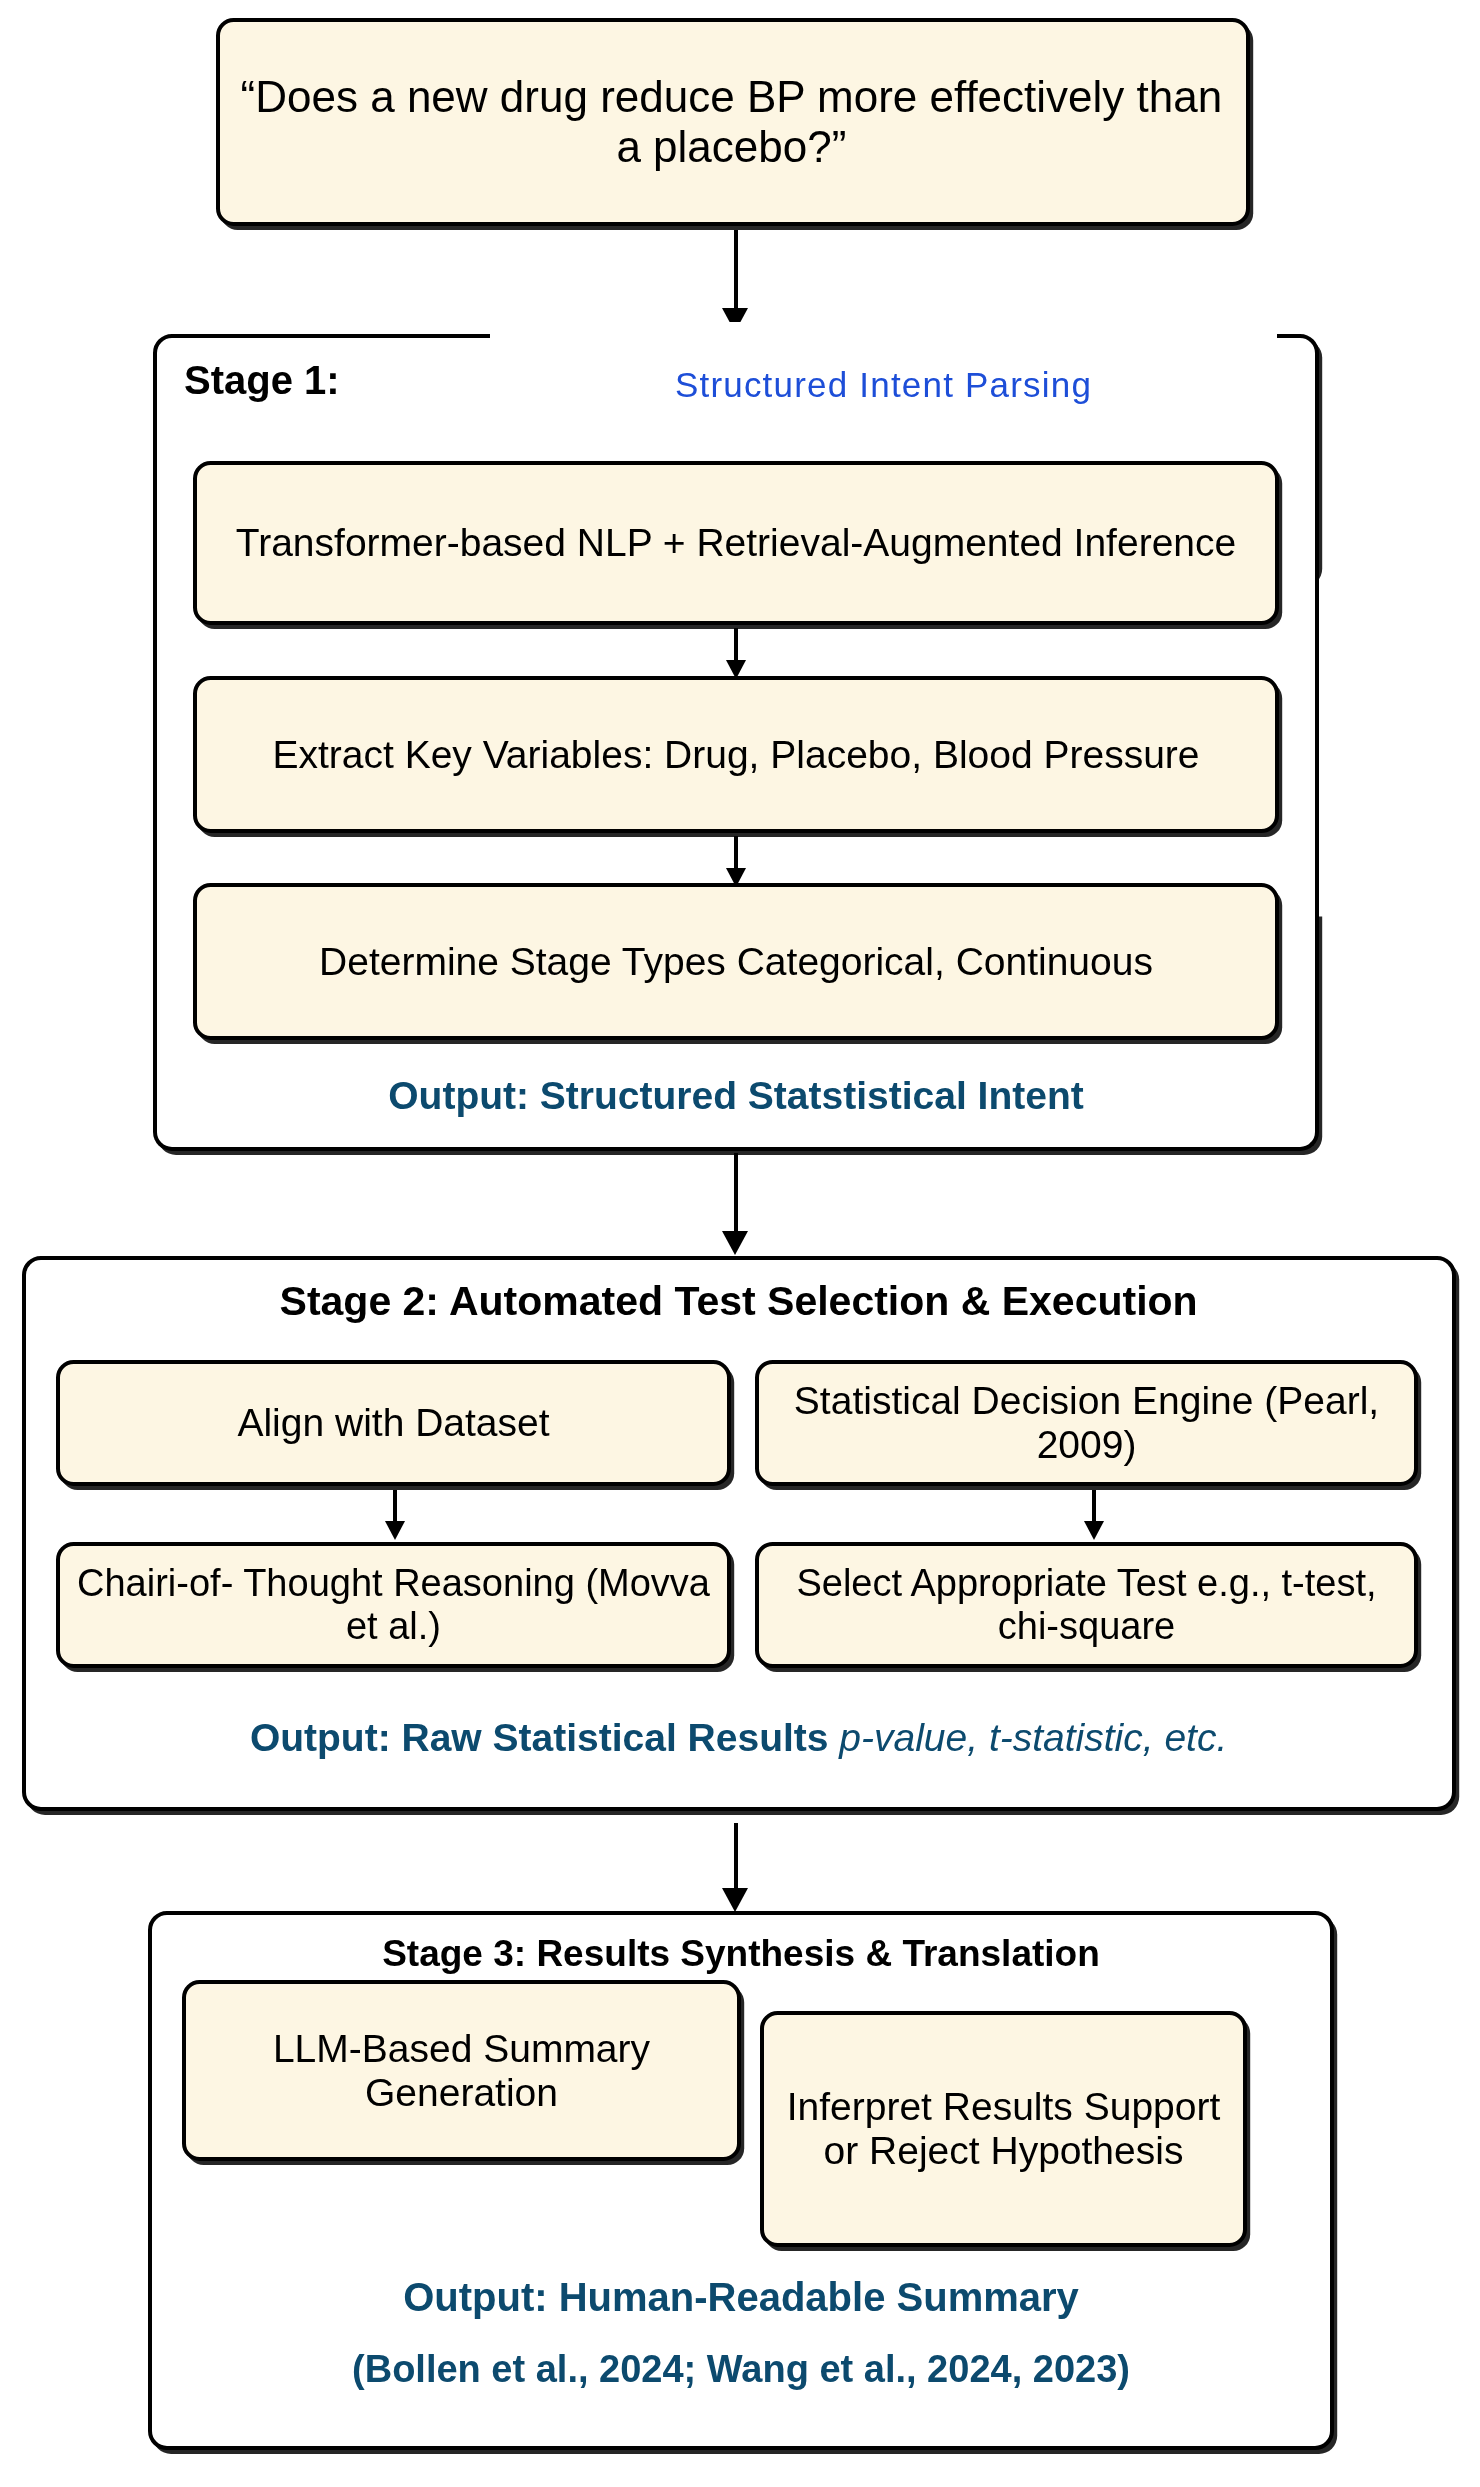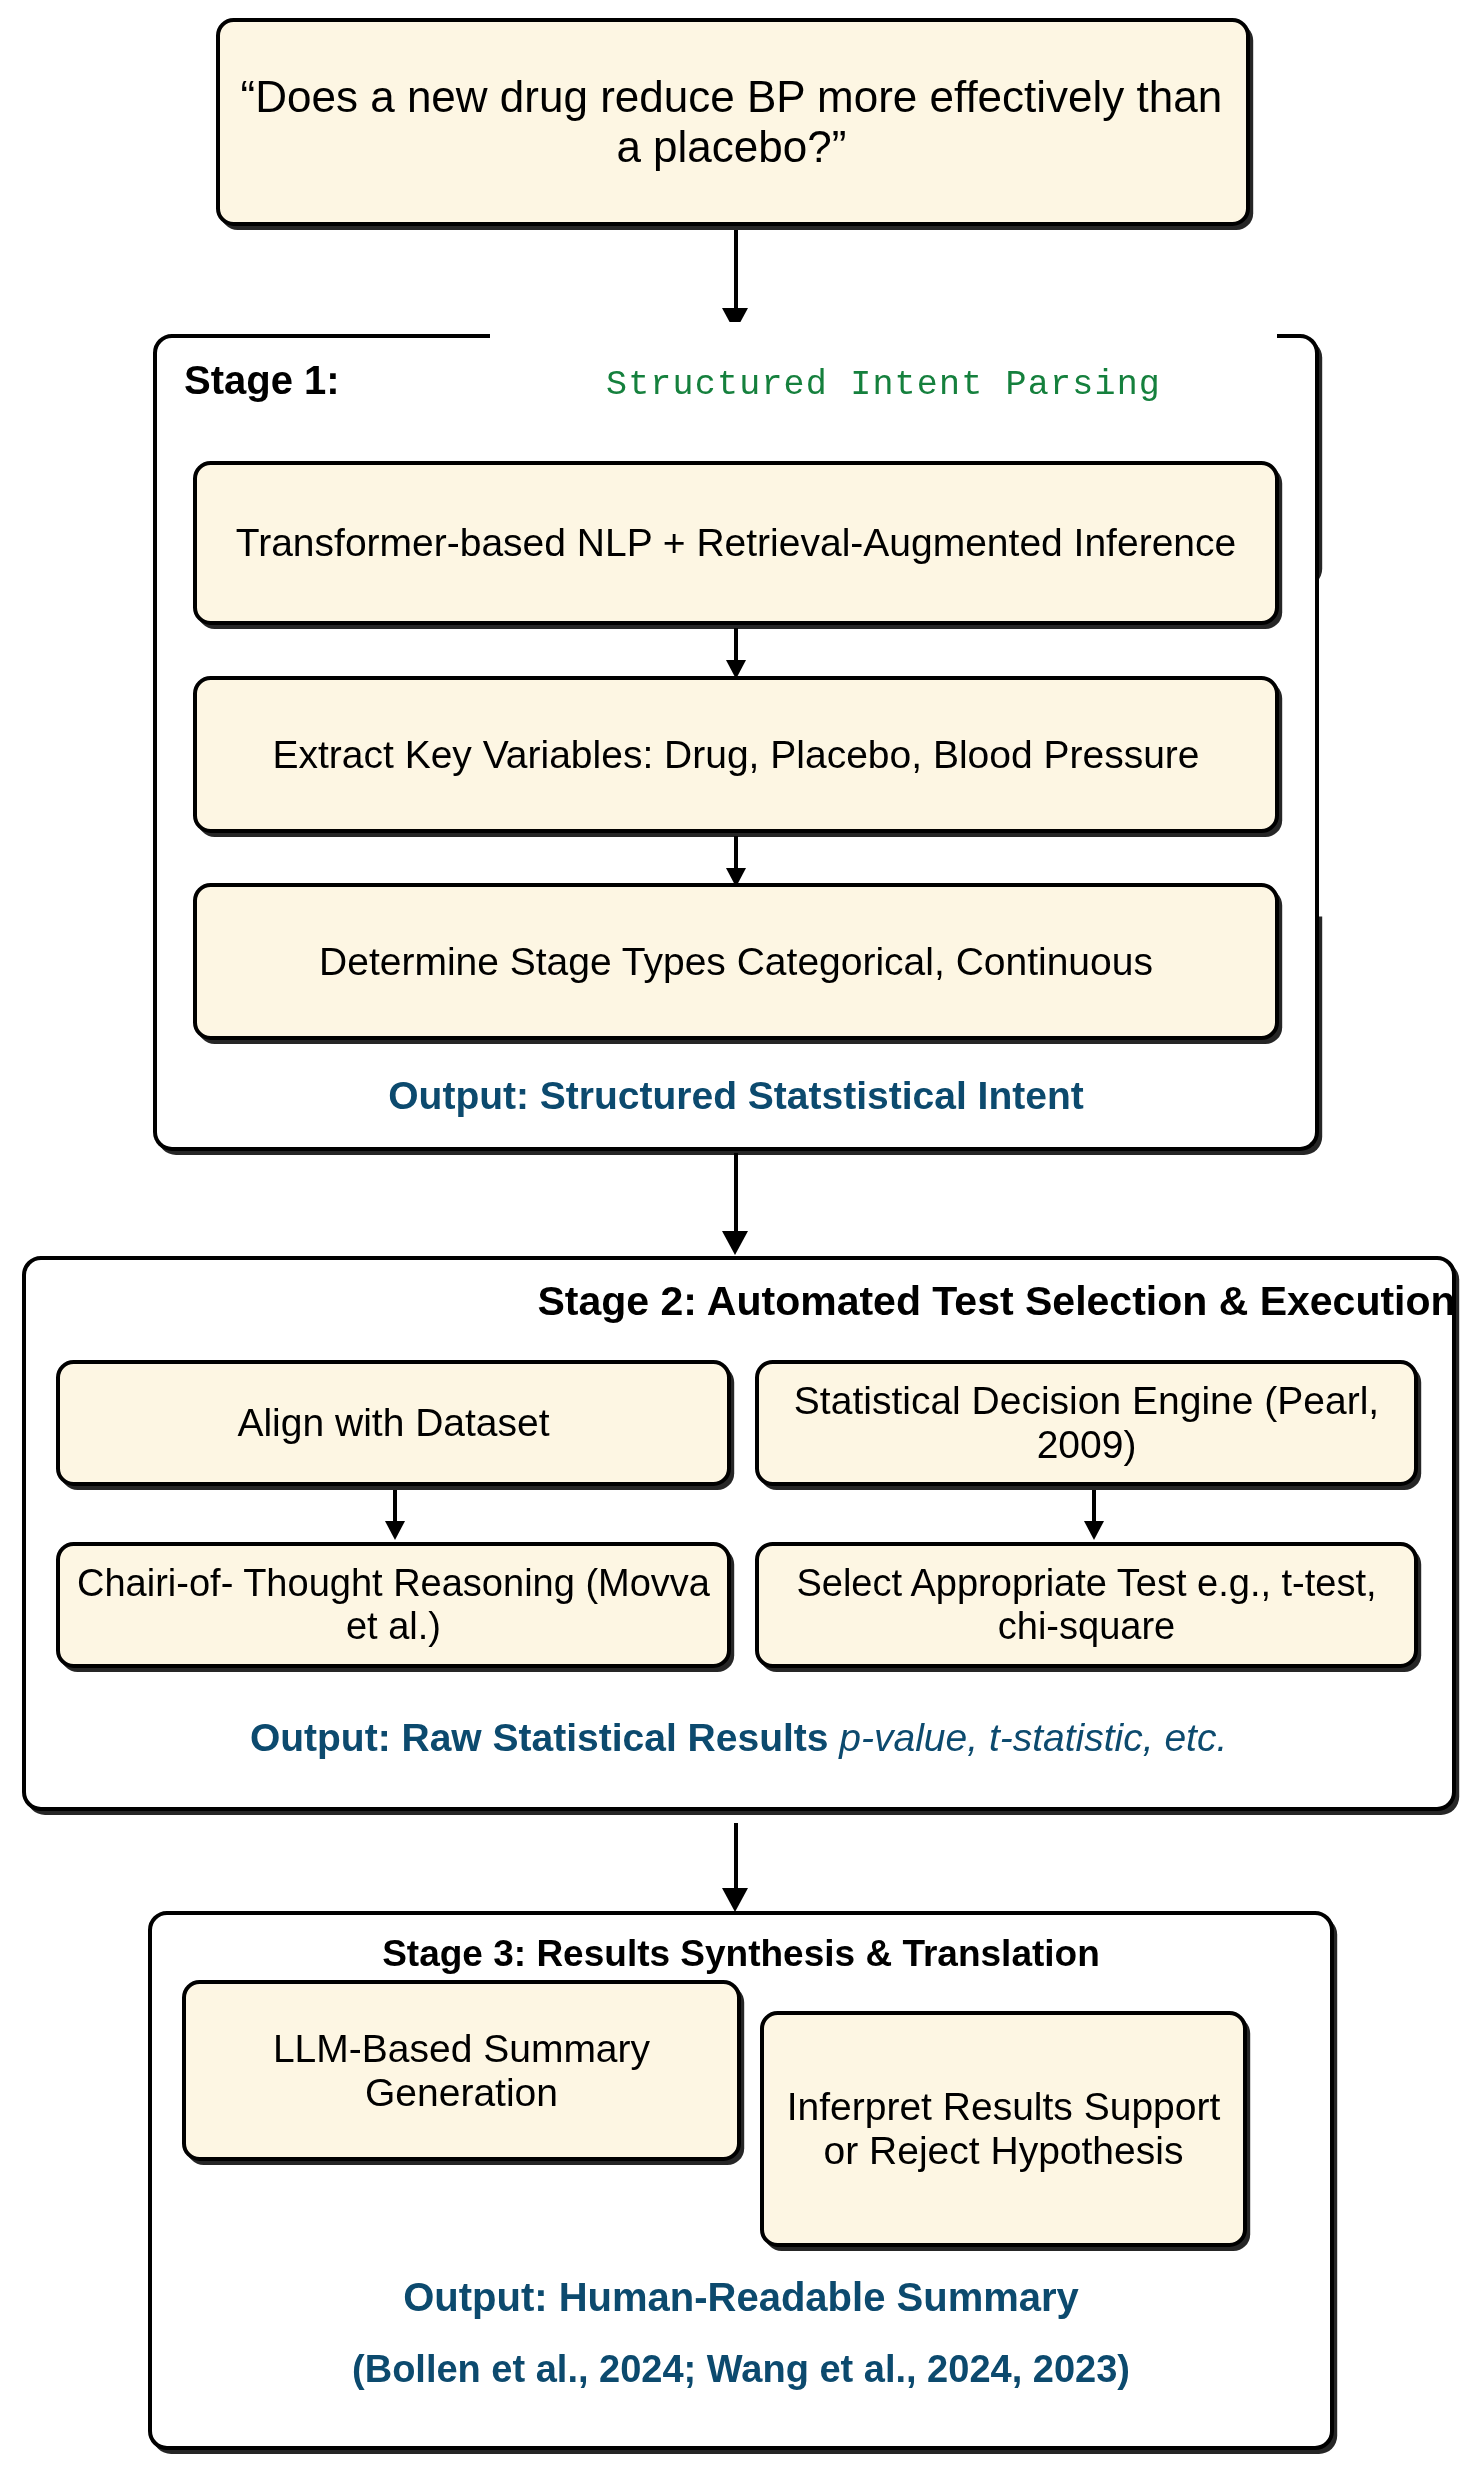--- a/index.html
+++ b/index.html
@@ -94,22 +94,22 @@
     border-top: 19px solid #000;
   }
 
   
   .overlay-patch {
     position: absolute;
     background: #ffffff;
     display: flex;
     align-items: center;
     justify-content: center;
-    color: #15803d;
-    font-family: Liberation Mono, monospace;
+    color: #1d4ed8;
+    font-family: Liberation Sans, sans-serif;
     letter-spacing: 1.2px;
   }
 
   
   #question-box { left: 216px;  top: 17.6px;   width: 1034px; height: 208px; font-size: 44px; padding-left: 8px; }
   #stage1-shell     { left: 153px; top: 334px;  width: 1166px; height: 248px; }
 
   #stage2-container { left: 21.6px;  top: 1256px; width: 1434px; height: 555px; }
   #stage3-container { left: 148px; top: 1911px; width: 1186px; height: 539px; }
 </style>
@@ -163,21 +163,21 @@
 
 <div class="output-line" id="s1-output" style="left:153px; top:1074px; width:1166px; font-size:39px; font-weight:bold;">Output: Structured Statstistical Intent</div>
 
 <div class="arrow" style="left:736px; top:1153px; height:102px;">
   <div class="shaft" style="height:78px;"></div>
   <div class="head"></div>
 </div>
 
 <div class="stage" id="stage2-container"></div>
 
-<div class="stage-title" id="stage2-title" style="left:21.6px; top:1278px; width:1434px; font-size:41px;text-align:right;">Stage 2: Automated Test Selection &amp; Execution</div>
+<div class="stage-title" id="stage2-title" style="left:21.6px; top:1278px; width:1434px; font-size:41px;">Stage 2: Automated Test Selection &amp; Execution</div>
 
 <div class="node" id="s2-node-1" style="left:56px; top:1360px; width:675px; height:126px; font-size:39px;">
   <span>Align with Dataset</span>
 </div>
 
 <div class="node" id="s2-node-2" style="left:755px; top:1360px; width:663px; height:126px; font-size:39px;">
   <span>Statistical Decision Engine (Pearl, 2009)</span>
 </div>
 
 <div class="arrow thin" style="left:395px; top:1490px; height:50px;">

